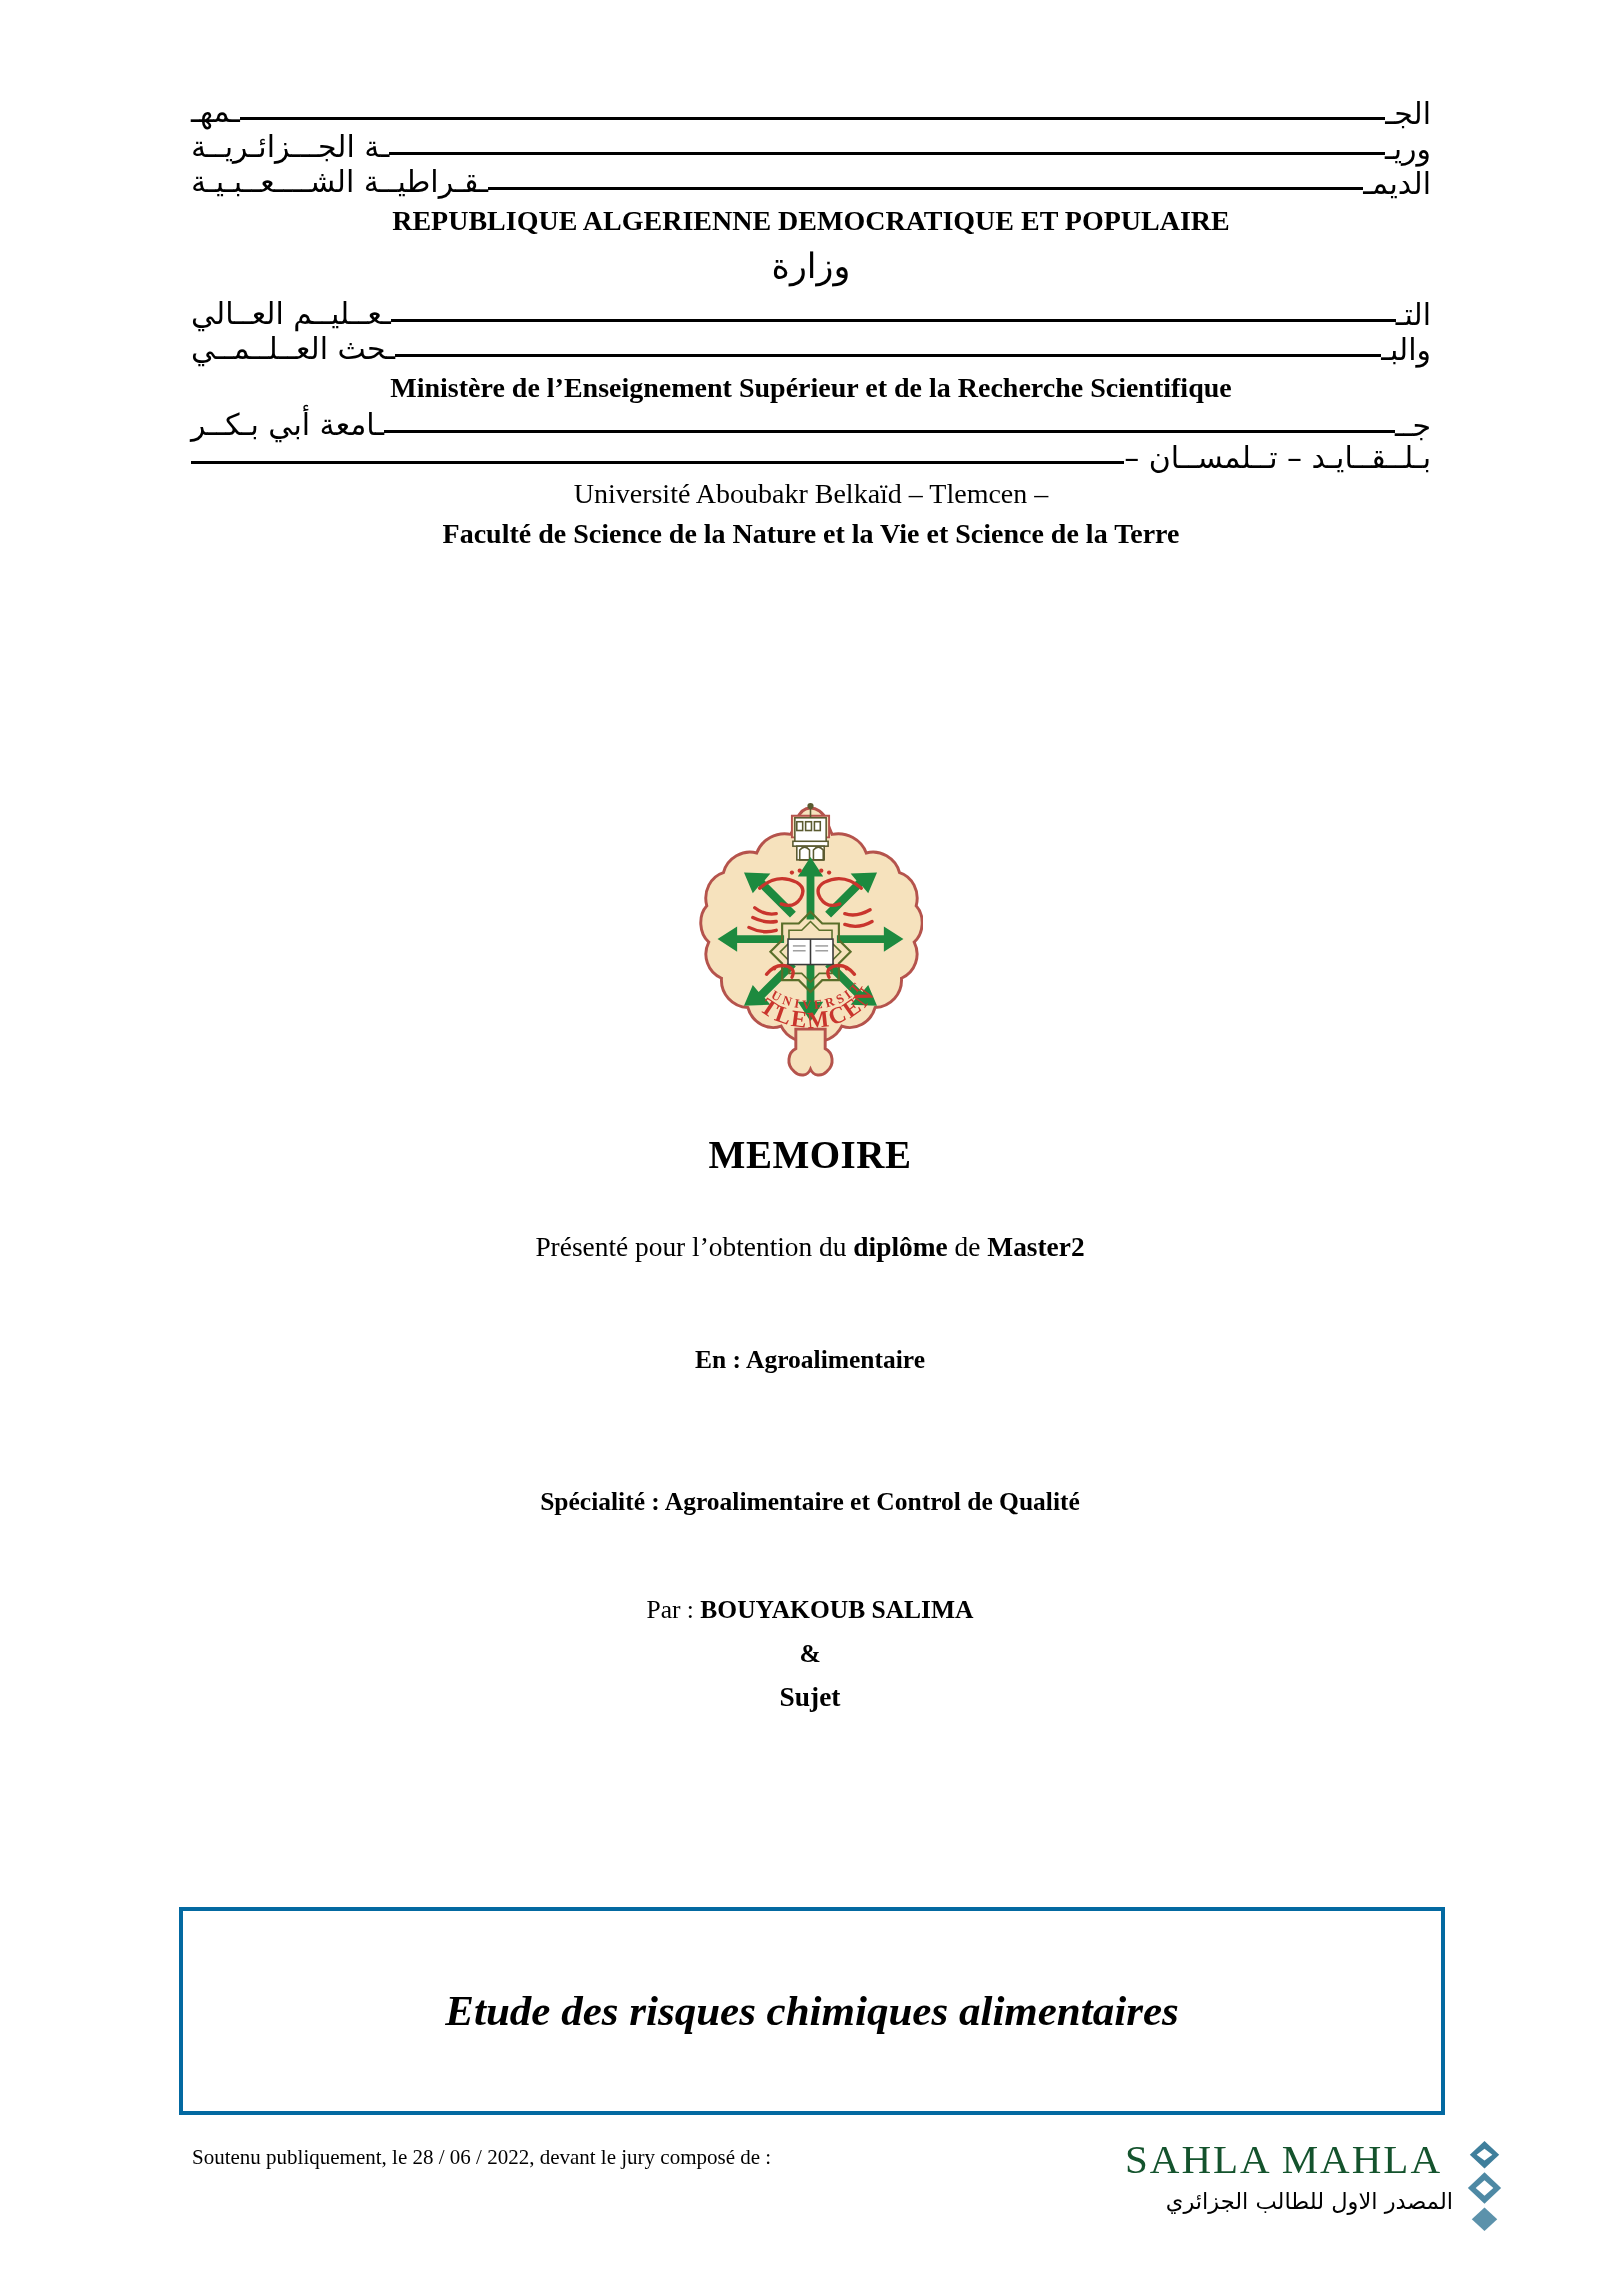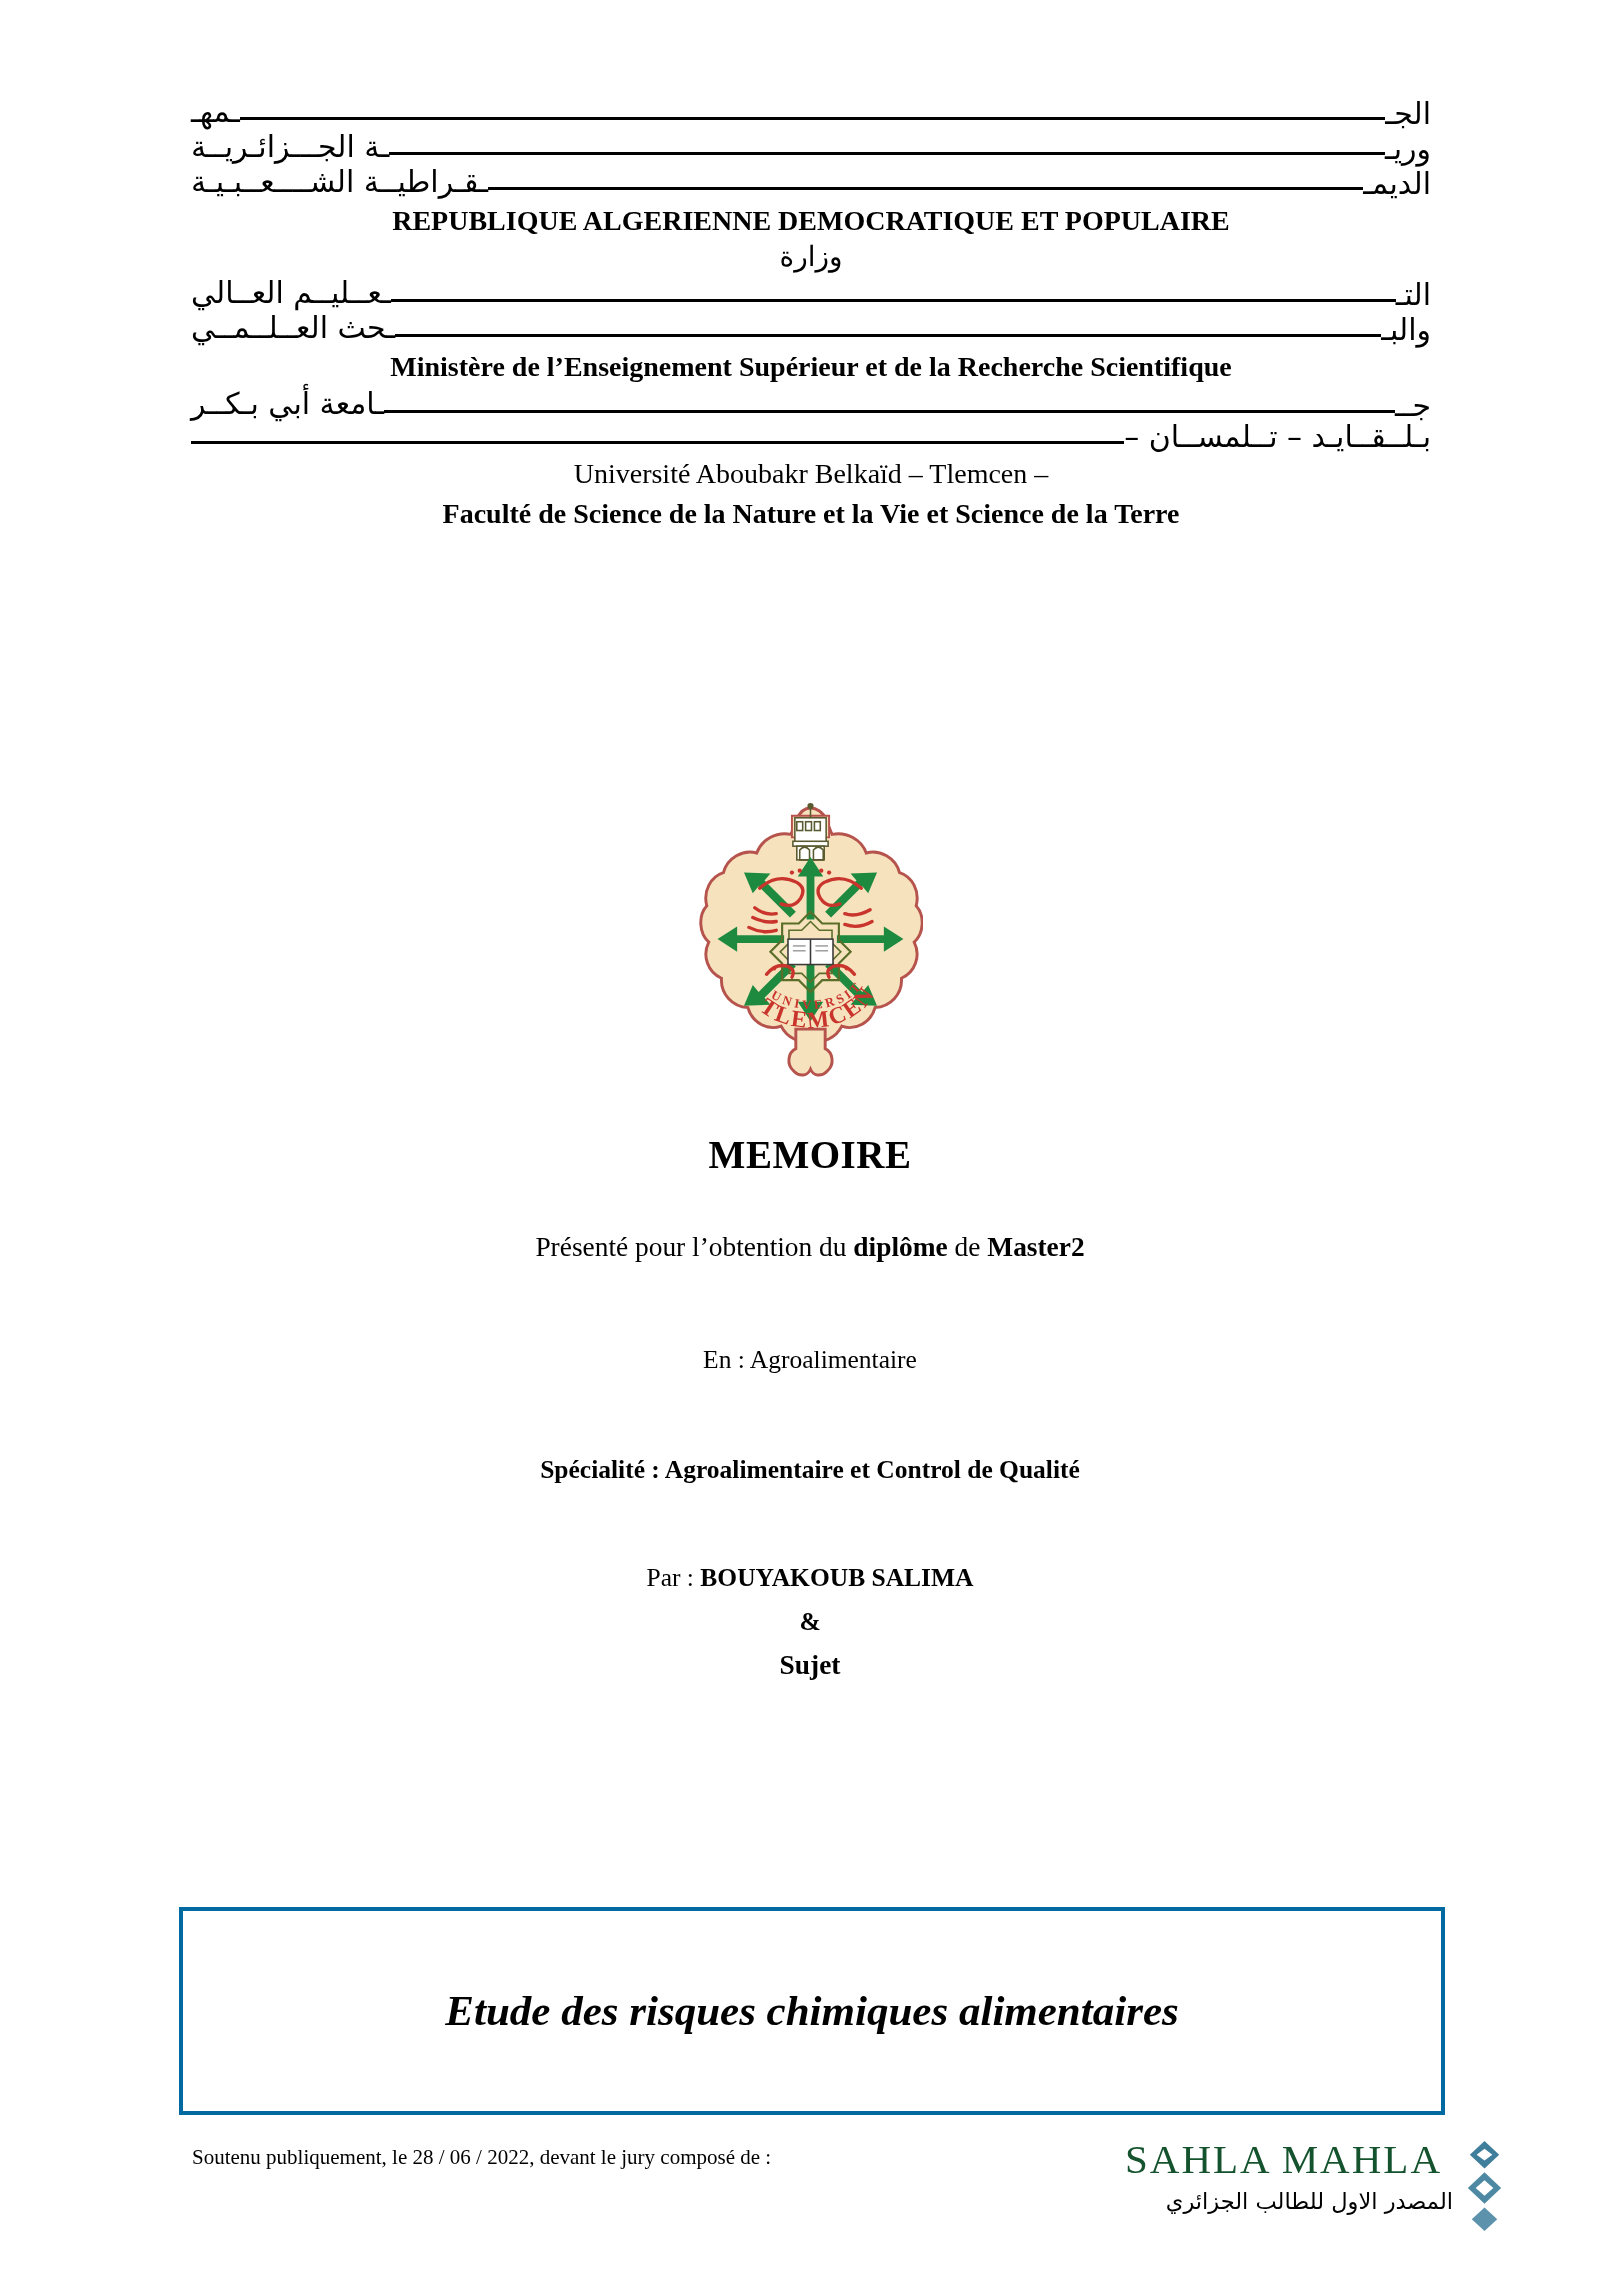--- a/index.html
+++ b/index.html
@@ -70,23 +70,23 @@
     font-weight: normal;
     font-size: 28px;
     line-height: 1.3;
     margin: 2.9px 0 0 0;
   }
 
   .ar-plain-center {
     text-align: center;
     direction: rtl;
     font-family: Liberation Serif, serif;
-    font-size: 28px;
+    font-size: 35px;
     line-height: 1.2;
-    margin: 2px 0;
+    margin: 8px 0;
   }
 
   
   .logo-wrap {
     position: absolute;
     left: 0;
     right: 0;
     top: 802px;
     display: flex;
     justify-content: center;
@@ -109,23 +109,23 @@
     margin: 0 0 55px 0;
   }
   .presente {
     font-family: "Liberation Serif", "DejaVu Serif", serif;
     font-size: 27.4px;
     margin: 0 0 82px 0;
   }
   .presente b { font-weight: bold; }
   .en-line {
     font-family: "Liberation Serif", "DejaVu Serif", serif;
-    font-weight: normal;
+    font-weight: bold;
     font-size: 25.5px;
-    margin: 0 0 80px 0;
+    margin: 0 0 112px 0;
   }
   .spec-line {
     font-family: "Liberation Serif", "DejaVu Serif", serif;
     font-weight: bold;
     font-size: 25.5px;
     margin: 0 0 78px 0;
   }
   .par-line {
     font-family: "Liberation Serif", "DejaVu Serif", serif;
     font-size: 25.5px;

